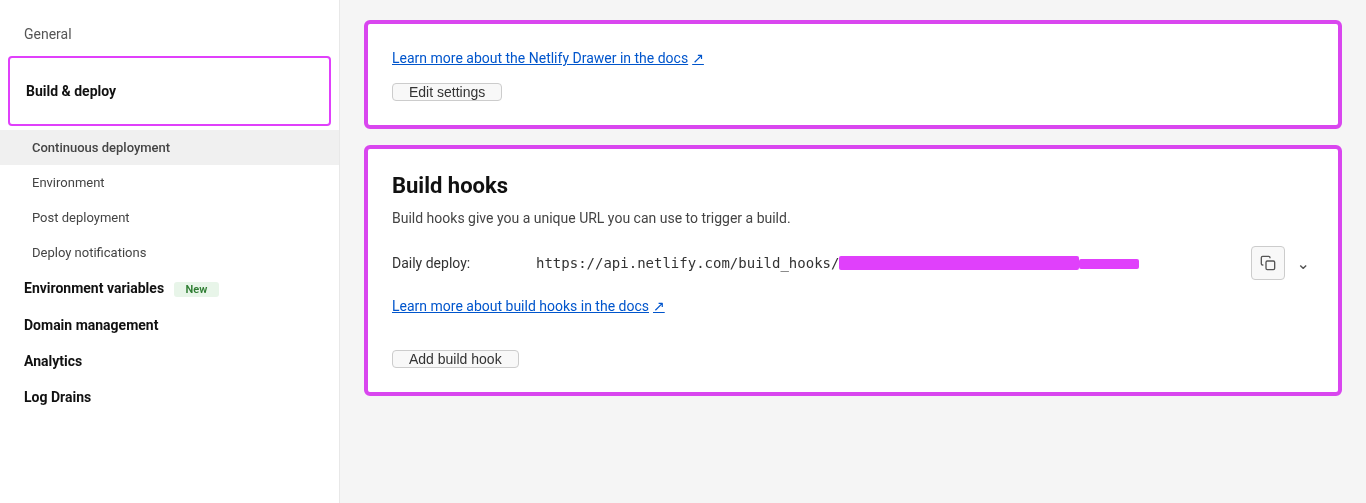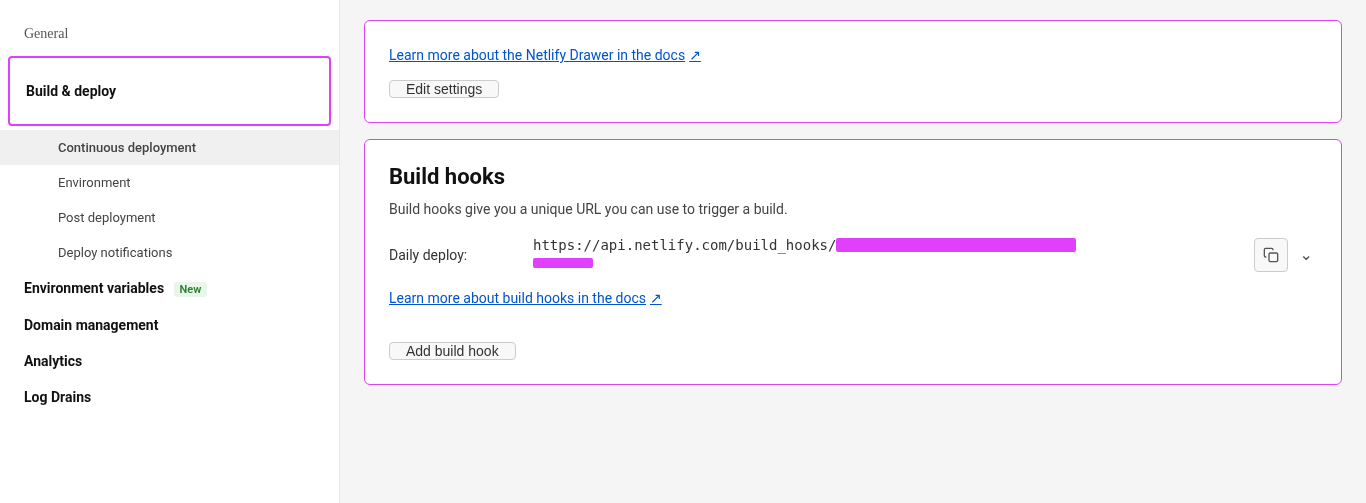--- a/index.html
+++ b/index.html
@@ -21,34 +21,33 @@
     .sidebar-item {
       padding: 10px 24px;
       cursor: pointer;
       font-size: 14px;
       color: #333;
     }
 
     .sidebar-item.general {
       color: #555;
       font-size: 14px;
-      font-family: Liberation Serif, serif;
     }
 
     .sidebar-item.active-parent {
       font-weight: 700;
       color: #111;
       border: 2px solid #e040fb;
       border-radius: 4px;
       margin: 4px 8px;
       padding: 25px 16px;
     }
 
     .sidebar-item.sub {
-      padding-left: 58px;
+      padding-left: 32px;
       font-size: 13px;
       color: #444;
     }
 
     .sidebar-item.sub.active-sub {
       background: #f0f0f0;
       font-weight: 500;
     }
 
     .sidebar-item.section-header {
@@ -57,36 +56,36 @@
       font-size: 14px;
       padding: 10px 24px;
     }
 
     .new-badge {
       display: inline-block;
       background: #e8f5e9;
       color: #2e7d32;
       font-size: 11px;
       font-weight: 600;
-      padding: 1px 6px;
+      padding: 1px 12px;
       border-radius: 3px;
       margin-left: 6px;
       vertical-align: middle;
     }
 
     .main-content {
       flex: 1;
       padding: 20px 24px;
       background: #f5f5f5;
       overflow-y: auto;
     }
 
     .card {
       background: #fff;
-      border: 1px solid #d946ef;
+      border: 4px solid #d946ef;
       border-radius: 6px;
       padding: 24px;
       margin-bottom: 16px;
     }
 
     .card-link {
       color: #0055cc;
       text-decoration: underline;
       font-size: 14px;
       cursor: pointer;
@@ -128,22 +127,22 @@
     }
 
     .hook-label {
       font-size: 14px;
       color: #333;
       min-width: 120px;
     }
 
     .hook-url-container {
       display: flex;
-      flex-direction: column;
       flex: 1;
+      text-align: center;
     }
 
     .hook-url {
       font-size: 14px;
       color: #333;
       font-family: monospace;
       display: flex;
       align-items: center;
       gap: 0;
     }

